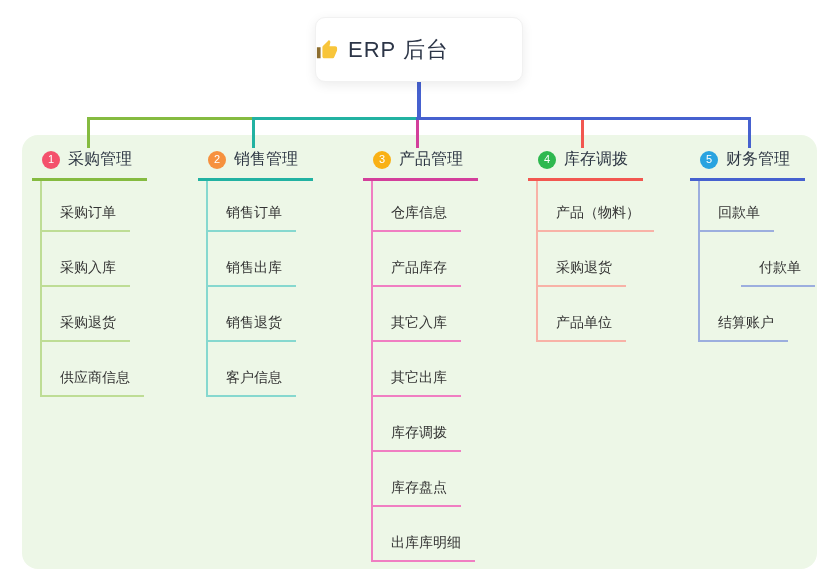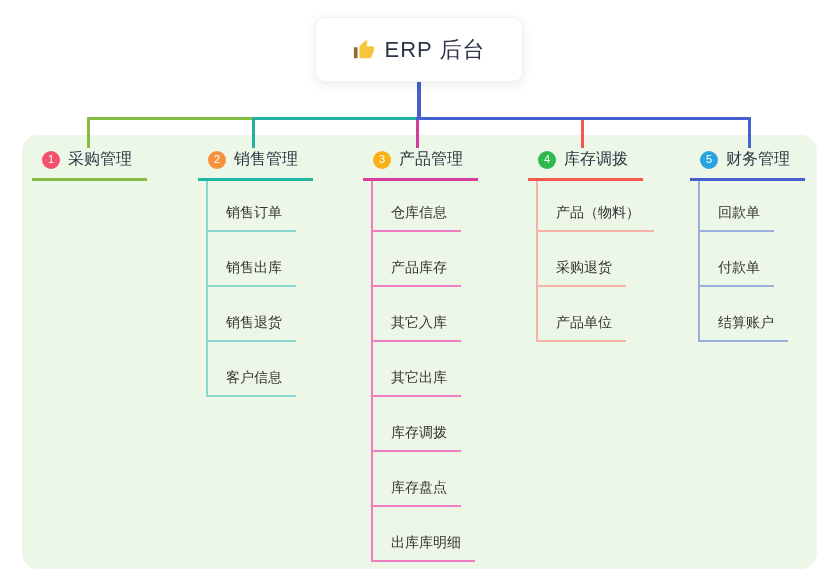--- a/index.html
+++ b/index.html
@@ -12,21 +12,21 @@
 
   .panel{
     position:absolute;left:22px;top:135px;width:795px;height:434px;
     background:#edf7e7;border-radius:16px;
   }
 
   .root-card{
     position:absolute;left:315px;top:17px;width:208px;height:65px;
     background:#ffffff;border:1px solid #f1f1f1;border-radius:10px;
     box-shadow:0 3px 12px rgba(0,0,0,.08);
-    display:flex;align-items:center;justify-content:center;gap:10px;
+    display:flex;align-items:center;justify-content:flex-start;gap:10px;
   }
   .root-title{font-size:22px;font-weight:500;color:#2c3547;letter-spacing:1px;}
   .root-icon{display:flex;align-items:center;}
 
   .line{position:absolute;}
 
   .branch{position:absolute;top:149px;width:130px;}
   .branch-header{
     display:flex;align-items:center;gap:8px;
     width:115px;padding:0 0 8px 10px;
@@ -72,20 +72,34 @@
     </svg>
   </span>
   <span class="root-title">ERP 后台</span>
 </div>
 
 <div id="branches">
     <div class="branch" style="left: 32px;">
       <div class="branch-header" style="border-bottom-color: rgb(133, 187, 64);">
         <span class="badge" style="background: rgb(244, 81, 108);">1</span>
         <span>采购管理</span>
+      </div>
+      <div class="children" style="border-left-color: rgb(190, 221, 149);">
+        <div class="child">
+          <div class="child-inner" style="border-bottom-color: rgb(190, 221, 149);">采购订单</div>
+        </div>
+        <div class="child">
+          <div class="child-inner" style="border-bottom-color: rgb(190, 221, 149);">采购入库</div>
+        </div>
+        <div class="child">
+          <div class="child-inner" style="border-bottom-color: rgb(190, 221, 149);">采购退货</div>
+        </div>
+        <div class="child">
+          <div class="child-inner" style="border-bottom-color: rgb(190, 221, 149);">供应商信息</div>
+        </div>
       </div>
     </div>
     <div class="branch" style="left: 198px;">
       <div class="branch-header" style="border-bottom-color: rgb(34, 178, 162);">
         <span class="badge" style="background: rgb(246, 145, 62);">2</span>
         <span>销售管理</span>
       </div>
       <div class="children" style="border-left-color: rgb(134, 216, 207);">
         <div class="child">
           <div class="child-inner" style="border-bottom-color: rgb(134, 216, 207); margin-top: 28px;">销售订单</div>
@@ -150,20 +164,20 @@
     <div class="branch" style="left: 690px;">
       <div class="branch-header" style="border-bottom-color: rgb(70, 97, 207);">
         <span class="badge" style="background: rgb(41, 163, 224);">5</span>
         <span>财务管理</span>
       </div>
       <div class="children" style="border-left-color: rgb(156, 174, 222);">
         <div class="child">
           <div class="child-inner" style="border-bottom-color: rgb(156, 174, 222);">回款单</div>
         </div>
         <div class="child">
-          <div class="child-inner" style="border-bottom-color: rgb(156, 174, 222);">付款单</div>
+          <div class="child-inner" style="border-bottom-color: rgb(156, 174, 222); margin-left: 41px;">付款单</div>
         </div>
         <div class="child">
           <div class="child-inner" style="border-bottom-color: rgb(156, 174, 222);">结算账户</div>
         </div>
       </div>
     </div>
   </div>
 
 </body></html>

